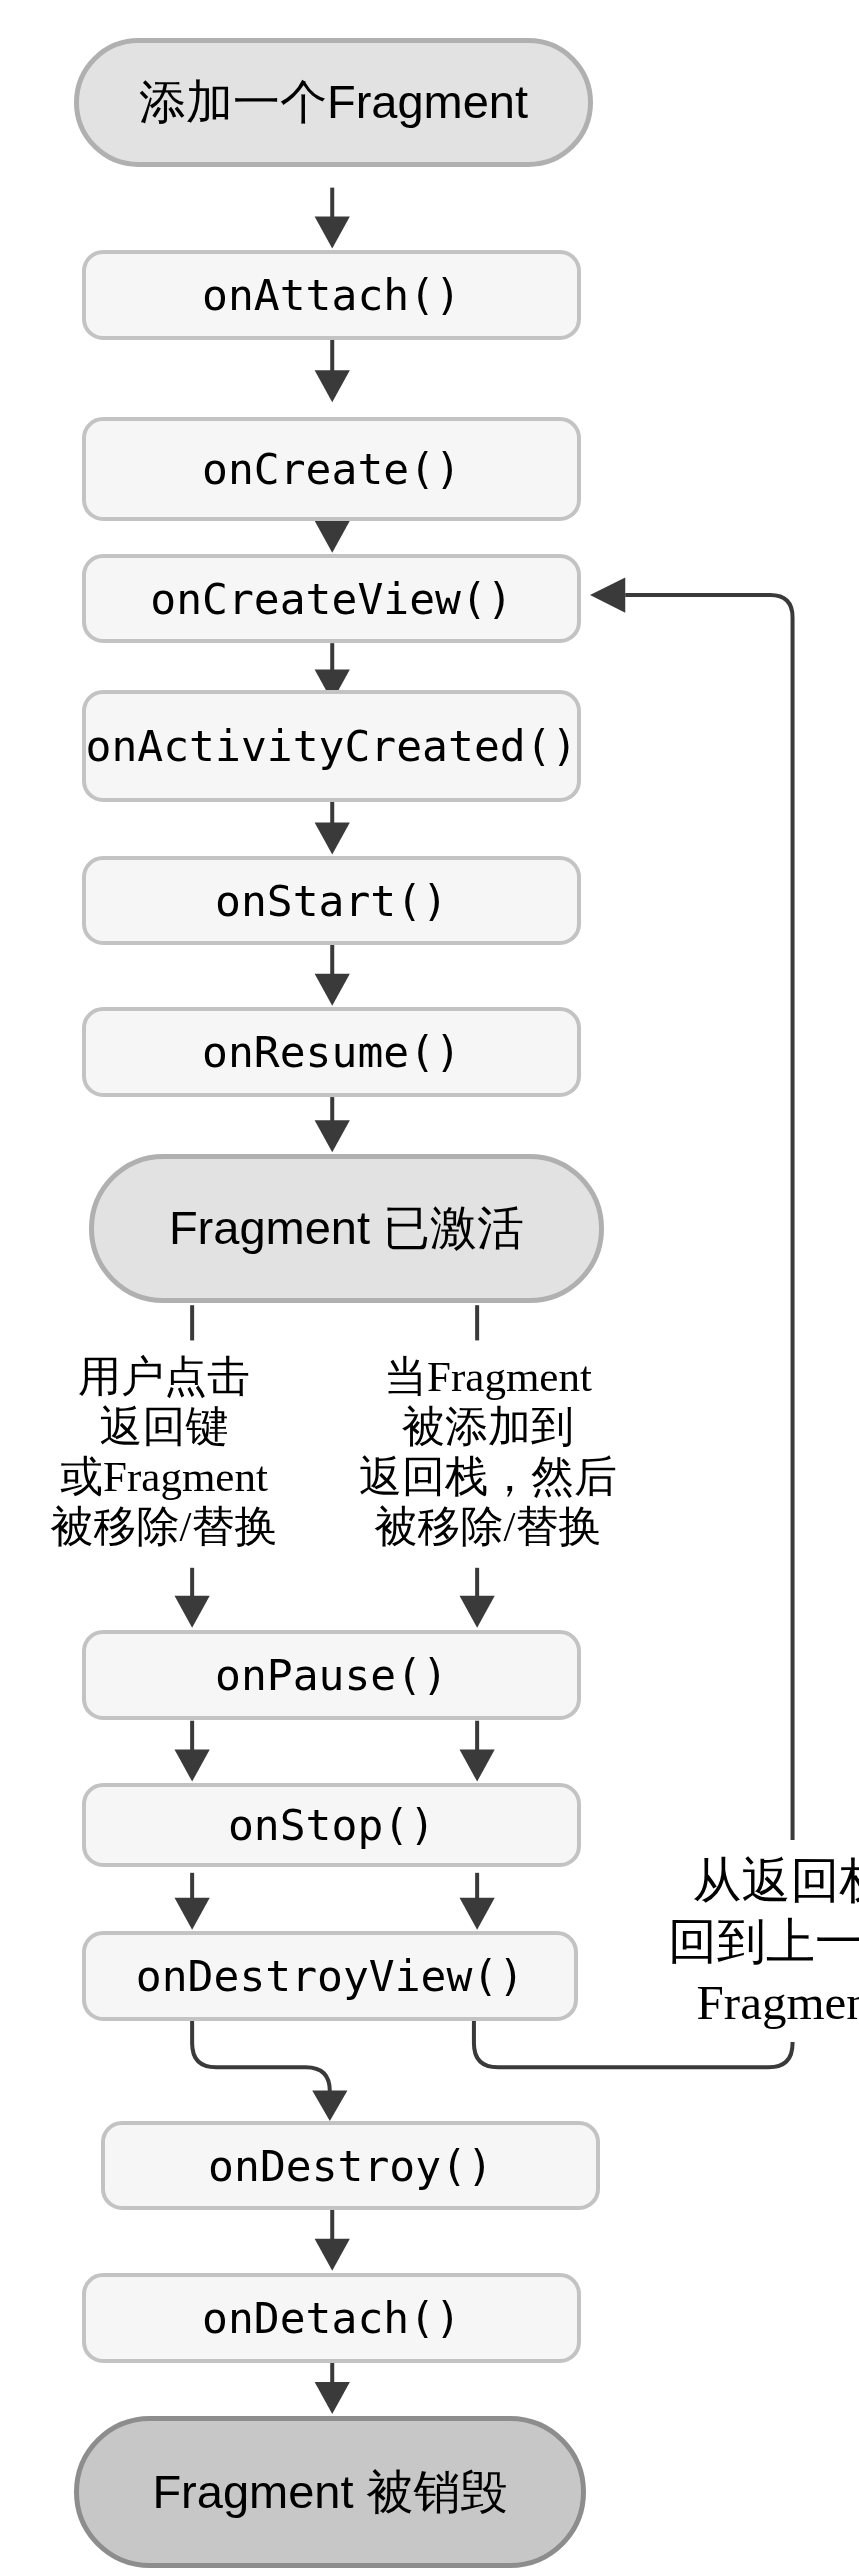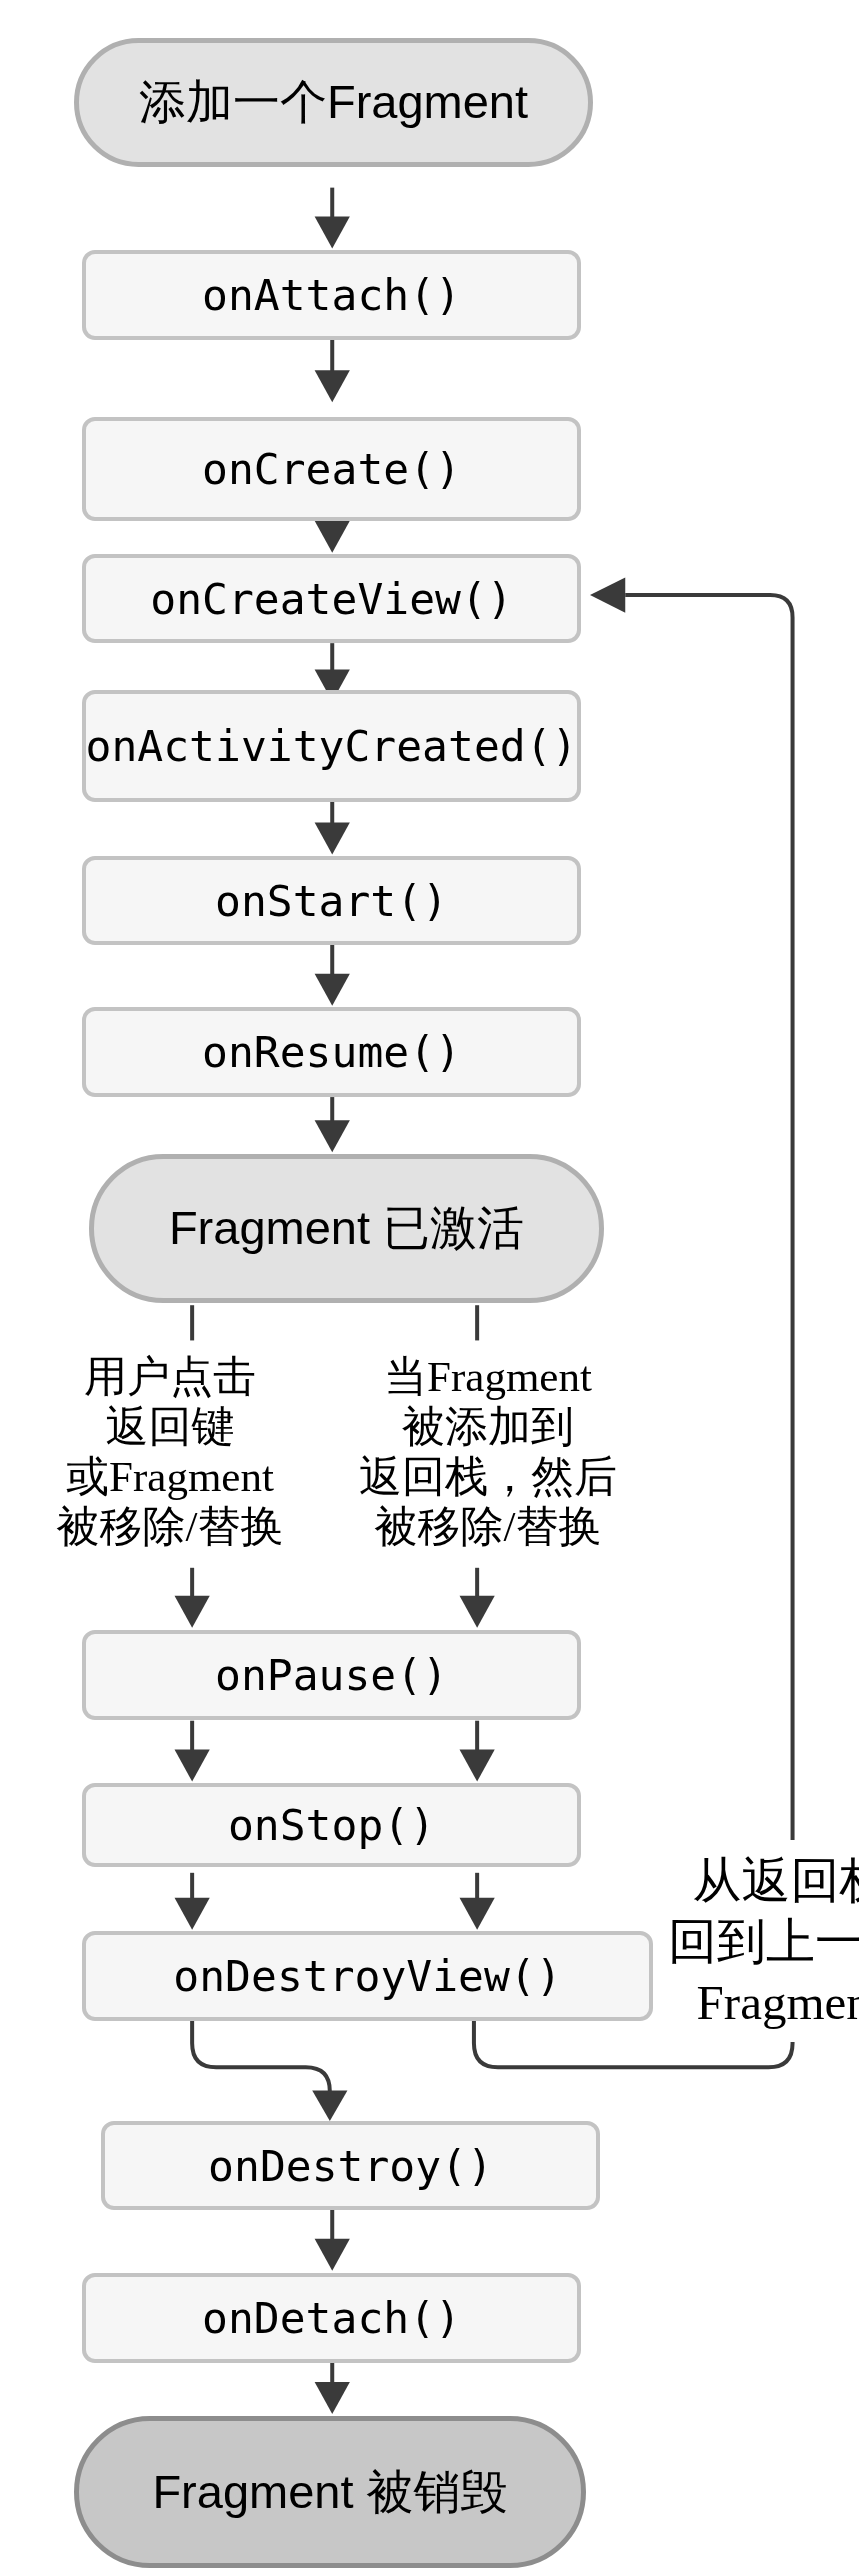--- a/index.html
+++ b/index.html
@@ -22,21 +22,21 @@
     display:flex;
     align-items:center;
     justify-content:center;
     box-sizing:border-box;
     color:#000000;
     white-space:nowrap;
   }
   .process{
     background:#f6f6f6;
     border:4.8px solid #c3c3c3;
-    border-radius:13px;
+    border-radius:21px;
     font-family:"DejaVu Sans Mono","Liberation Mono",monospace;
     font-size:43px;
   }
   .terminal{
     background:#e2e2e2;
     border:5.6px solid #b0b0b0;
     border-radius:77px;
     font-family:"Liberation Sans",sans-serif;
     font-size:47px;
   }
@@ -133,29 +133,29 @@
   <div class="node process" style="left:82px;top:856px;width:499px;height:89px;">onStart()</div>
 
   <div class="node process" style="left:82px;top:1007px;width:499px;height:90px;">onResume()</div>
 
   <div class="node terminal" style="left:89px;top:1154px;width:515px;height:149px;">Fragment 已激活</div>
 
   <div class="node process" style="left:82px;top:1630px;width:499px;height:90px;">onPause()</div>
 
   <div class="node process" style="left:82px;top:1783px;width:499px;height:84px;">onStop()</div>
 
-  <div class="node process" style="left:82px;top:1931px;width:571px;height:90px;">onDestroyView()</div>
+  <div class="node process" style="left:82px;top:1931px;width:496px;height:90px;">onDestroyView()</div>
 
   <div class="node process" style="left:82px;top:2121px;width:499px;height:89px;margin-left:19px;">onDestroy()</div>
 
   <div class="node process" style="left:82px;top:2273px;width:499px;height:90px;">onDetach()</div>
 
   <div class="node terminal terminal-dark" style="left:74px;top:2416px;width:512px;height:152px;">Fragment 被销毁</div>
 
-  <div class="note" style="left:42px;top:1352px;width:256px;font-family:Liberation Serif, serif;">
+  <div class="note" style="left:36px;top:1352px;width:256px;font-family:Liberation Serif, serif;">
     <div>用户点击</div>
     <div>返回键</div>
     <div>或Fragment</div>
     <div>被移除/替换</div>
   </div>
 
   <div class="note" style="left:352px;top:1352px;width:272px;">
     <div>当Fragment</div>
     <div>被添加到</div>
     <div>返回栈，然后</div>

